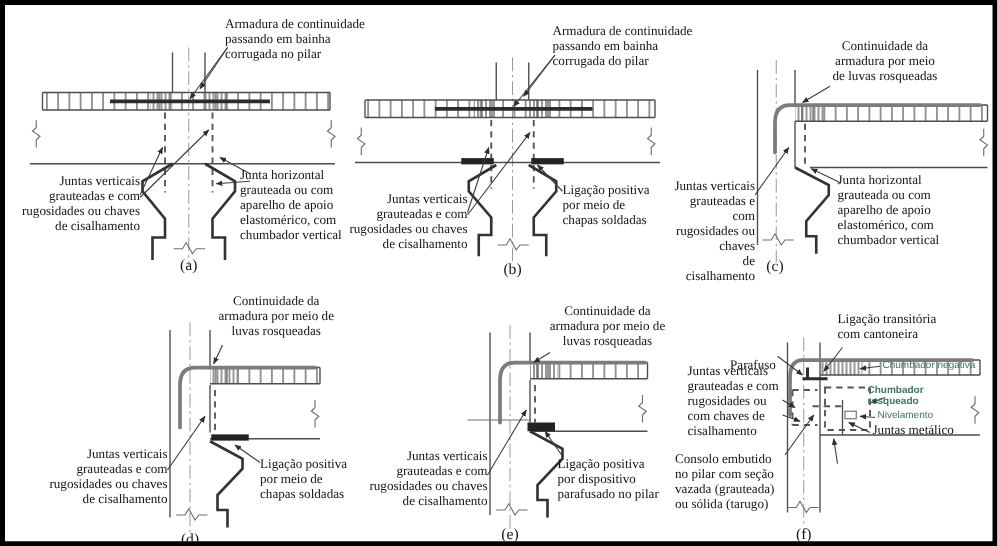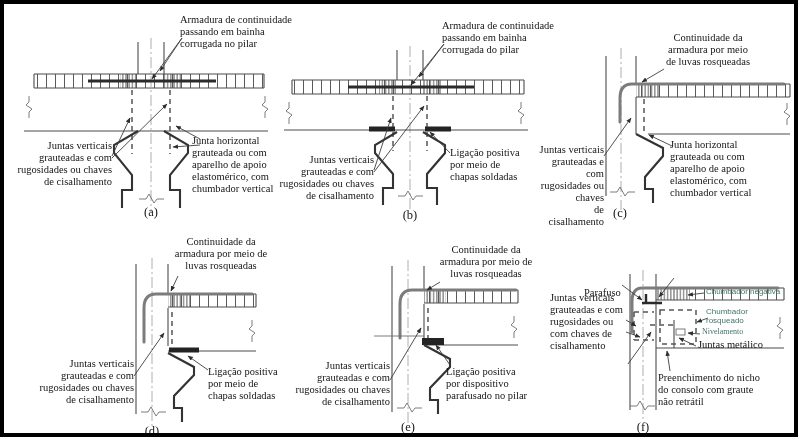--- a/index.html
+++ b/index.html
@@ -280,30 +280,33 @@
         <path class="ldr" d="M88,96 L98,102"></path>
         <path class="ldr" d="M88,108 L102,113"></path>
         <path class="ldr" d="M166,69 L150,71"></path>
         <path class="ldr" d="M170,94 L159,98"></path>
         <path class="ldr" d="M162,110 L150,109"></path>
         <path class="ldr" d="M158,122 L141,114"></path>
         <path class="ldr" d="M90,140 L113,108"></path>
         <path class="ldr" d="M132,147 L129,127"></path>
       </g>
     </svg>
+    <div class="lab" style="left:132px;top:26px;width:114px">Ligação transitória
+com cantoneira</div>
     <div class="lab" style="left:46px;top:63px;width:50px">Parafuso</div>
     <div class="lab" style="left:12px;top:68px;width:80px">Juntas  verticais
 grauteadas e com
 rugosidades ou
 com chaves de
 cisalhamento</div>
     <div class="lab sm" style="left: 168px; top: 64px; width: 80px; color: rgb(65, 117, 106);">Chumbador negativa</div>
-    <div class="lab sm" style="left: 168px; top: 84px; width: 60px; color: rgb(65, 117, 106);">Chumbador
+    <div class="lab sm" style="left: 156px; top: 84px; width: 60px; color: rgb(65, 117, 106); font-weight: bold;">Chumbador
 rosqueado</div>
-    <div class="lab sm" style="left: 164px; top: 104px; width: 60px; color: rgb(65, 117, 106); font-family: Liberation Serif, serif;">Nivelamento</div>
+    <div class="lab sm" style="left: 164px; top: 104px; width: 60px; color: rgb(65, 117, 106);">Nivelamento</div>
     <div class="lab" style="left:160px;top:115px;width:92px">Juntas metálico</div>
-    <div class="lab" style="left:120px;top:148px;width:132px">Preenchimento do nicho
-do consolo com graute
-não retrátil</div>
+    <div class="lab" style="left:2px;top:138px;width:96px">Consolo embutido
+no pilar com seção
+vazada (grauteada)
+ou sólida (tarugo)</div>
     <div class="cap" style="left:87px;top:196px;width:36px">(f)</div>
   </section>
 
 </div>
 
 </body></html>

